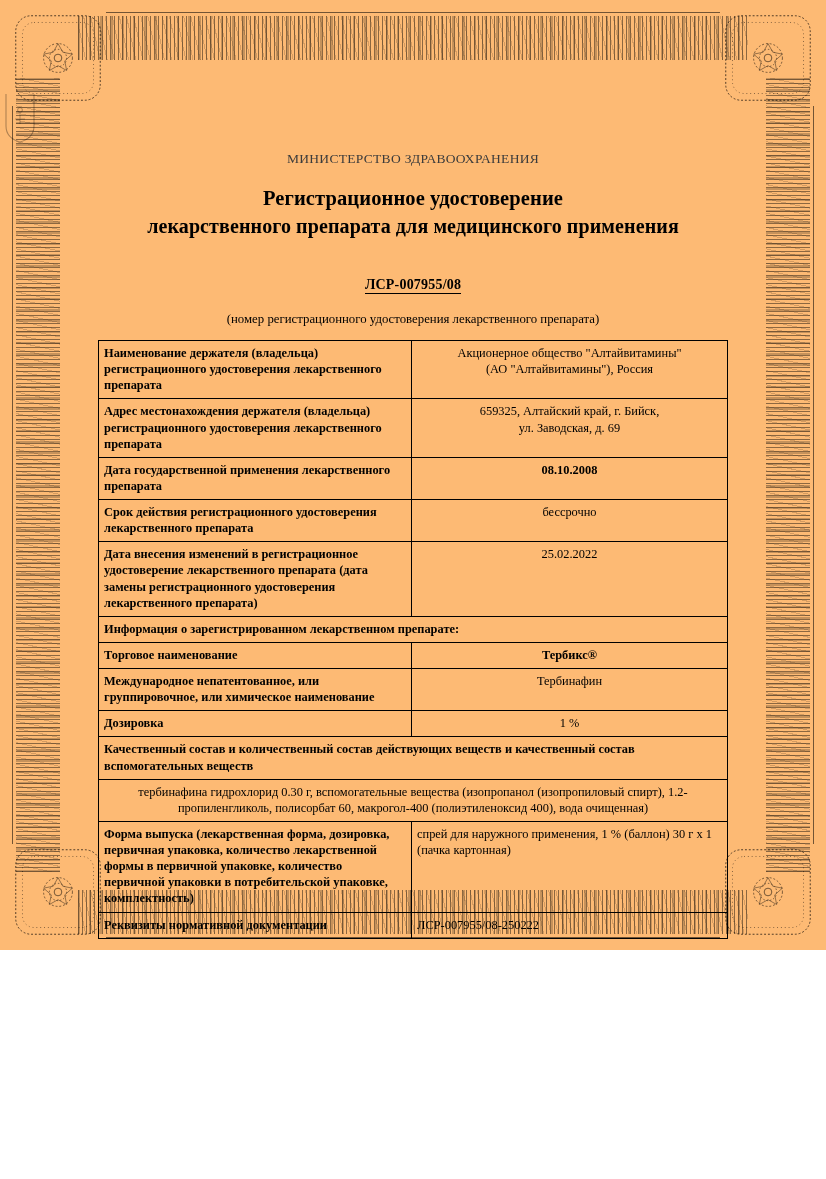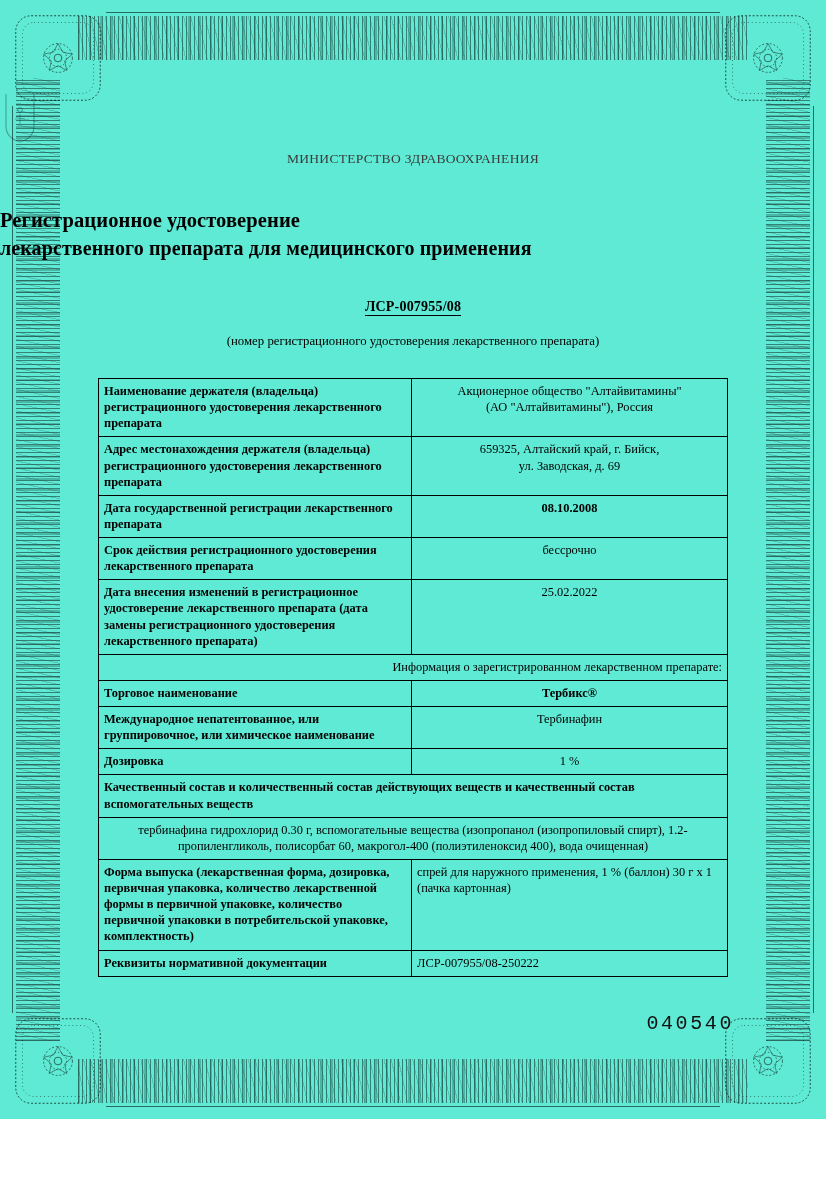--- a/index.html
+++ b/index.html
@@ -7,22 +7,22 @@
     padding: 0;
     background: #ffffff;
   }
   body {
     font-family: "Liberation Serif", "DejaVu Serif", serif;
     color: #000000;
   }
   #page {
     position: relative;
     width: 826px;
-    height: 1119px;
-    background: #5eead4;
+    height: 950px;
+    background: #fdba74;
     overflow: hidden;
   }
 
   
   .border-layer {
     position: absolute;
     inset: 0;
     pointer-events: none;
   }
   .guilloche {
@@ -97,25 +97,25 @@
   .ministry {
     text-align: center;
     font-size: 13.5px;
     letter-spacing: .3px;
     line-height: 1.28;
     color: #3b3b3b;
     margin-top: 2px;
   }
 
   .doc-title {
-    text-align: left;
+    text-align: center;
     font-weight: bold;
     font-size: 20.5px;
     line-height: 1.33;
-    margin-top: 40px;
+    margin-top: 18px;
     letter-spacing: .1px;
   }
   .doc-title .l2 { font-size: 20px; }
 
   .reg-no {
     text-align: center;
     margin-top: 36px;
   }
   .reg-no .num {
     font-weight: bold;
@@ -126,43 +126,43 @@
   }
   .reg-no .caption {
     font-size: 12.8px;
     margin-top: 19px;
   }
 
   
   table.reg {
     border-collapse: collapse;
     width: 630px;
-    margin: 29px auto 0;
+    margin: 13px auto 0;
     table-layout: fixed;
   }
   table.reg td {
     border: 1px solid #000;
     padding: 4px 5px 5px;
     vertical-align: top;
     font-size: 12.4px;
     line-height: 1.30;
   }
   td.lbl {
     width: 302px;
     font-weight: bold;
   }
   td.val {
     text-align: center;
     vertical-align: middle;
   }
   td.val.left { text-align: left; }
   td.val.bold { font-weight: bold; }
   td.banner {
-    text-align: right;
-    font-weight: normal;
+    text-align: left;
+    font-weight: bold;
     font-size: 12.6px;
     padding: 4px 5px;
   }
   td.full-bold {
     font-weight: bold;
     text-align: left;
   }
   td.full-plain {
     text-align: center;
     line-height: 1.34;
@@ -266,21 +266,21 @@
           <td class="lbl">Наименование держателя (владельца) регистрационного удостоверения лекарственного препарата</td>
           <td class="val" style="white-space:pre-line">Акционерное общество "Алтайвитамины"
 (АО "Алтайвитамины"), Россия</td>
         </tr>
         <tr>
           <td class="lbl">Адрес местонахождения держателя (владельца) регистрационного удостоверения лекарственного препарата</td>
           <td class="val" style="white-space:pre-line">659325, Алтайский край, г. Бийск,
 ул. Заводская, д. 69</td>
         </tr>
         <tr>
-          <td class="lbl">Дата государственной регистрации лекарственного препарата</td>
+          <td class="lbl">Дата государственной применения лекарственного препарата</td>
           <td class="val bold">08.10.2008</td>
         </tr>
         <tr>
           <td class="lbl">Срок действия регистрационного удостоверения лекарственного препарата</td>
           <td class="val">бессрочно</td>
         </tr>
         <tr>
           <td class="lbl">Дата внесения изменений в регистрационное удостоверение лекарственного препарата (дата замены регистрационного удостоверения лекарственного препарата)</td>
           <td class="val">25.02.2022</td>
         </tr>

